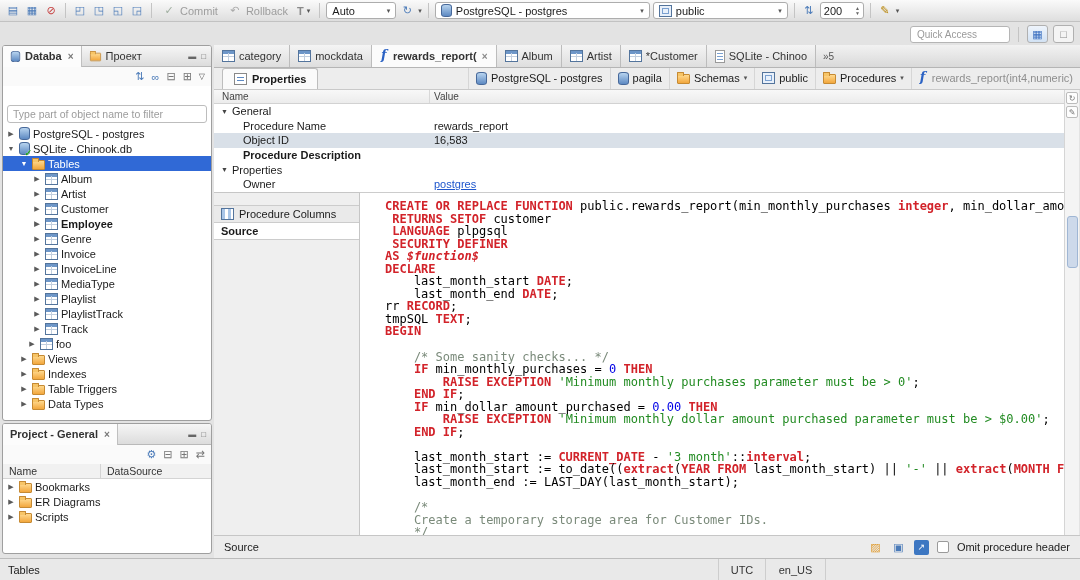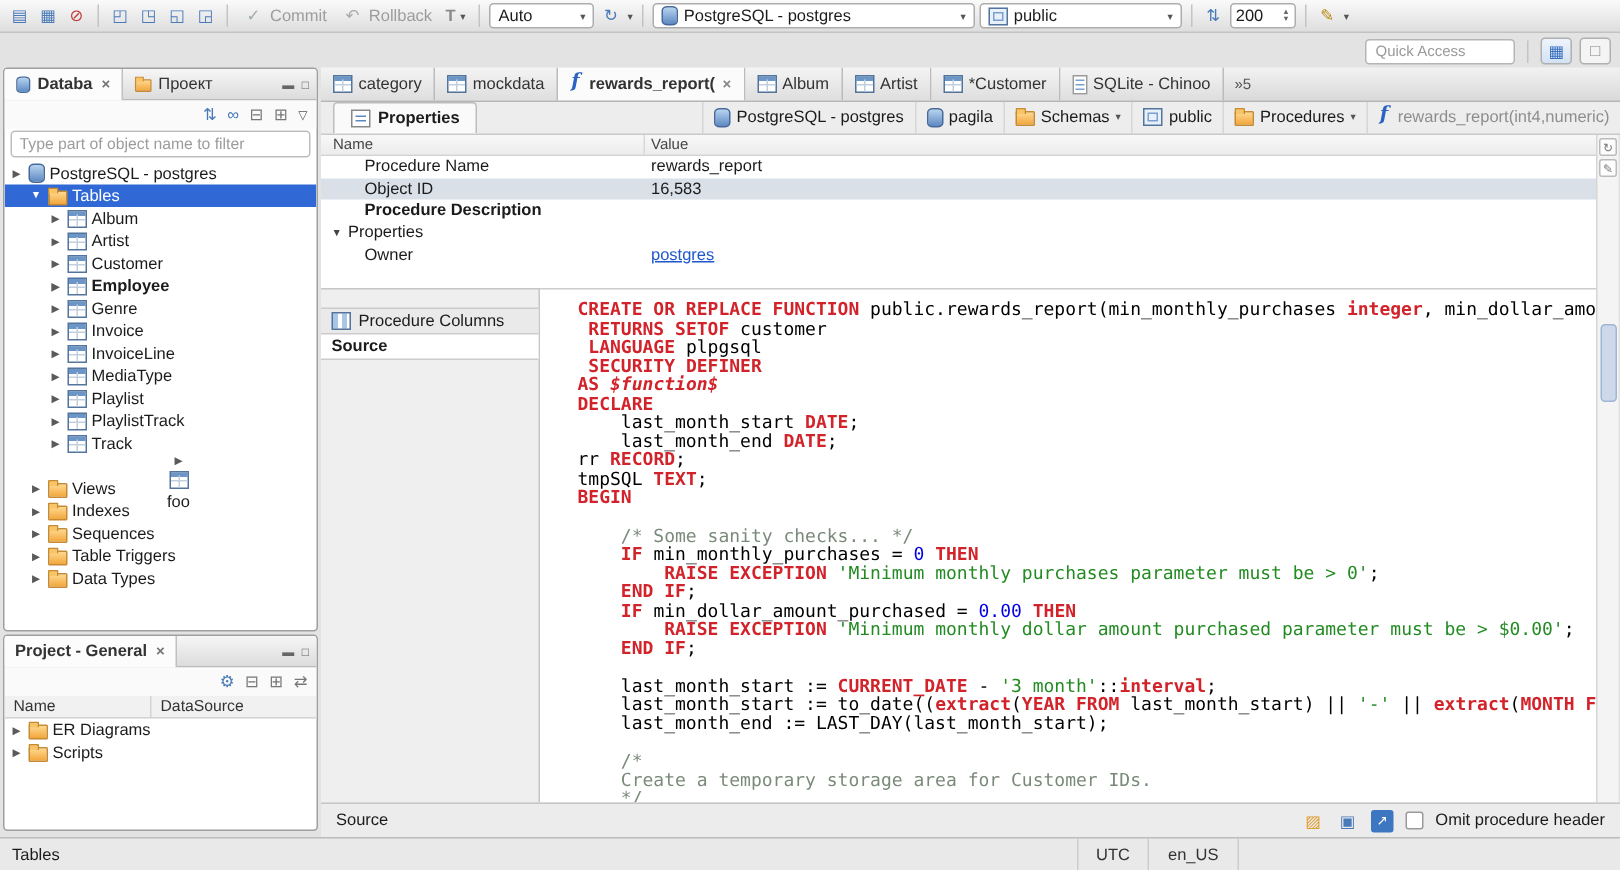--- a/index.html
+++ b/index.html
@@ -26,21 +26,21 @@
 .ctabbar{height:21px;background:linear-gradient(#f6f6f6,#dcdcdc);border-bottom:1px solid #b9b9b9;display:flex;align-items:center;flex:none}
 .ctab{height:21px;display:flex;align-items:center;gap:4px;padding:0 7px;color:#333;white-space:nowrap}
 .ctab.sel{background:#fcfcfc;font-weight:bold;border-right:1px solid #c0c0c0}
 .ctab .x{color:#777;font-size:10px;margin-left:2px}
 .winbtns{margin-left:auto;display:flex;gap:5px;padding-right:5px;color:#666;font-size:8px}
 .mini-toolbar{height:19px;display:flex;align-items:center;justify-content:flex-end;gap:7px;padding:0 6px;flex:none;background:#fafafa}
 .mini-toolbar .g{font-size:11px;color:#4a7ab8}
 
 
 #nav-panel{left:2px;top:45px;width:210px;height:376px}
-.filterbox{margin:1px 4px 2px;height:18px;border:1px solid #bdbdbd;border-radius:3px;background:#fff;display:flex;align-items:center;padding:0 5px;color:#9c9c9c;font-size:10.5px;flex:none;white-space:nowrap;overflow:hidden}
+.filterbox{margin:19px 4px 2px;height:18px;border:1px solid #bdbdbd;border-radius:3px;background:#fff;display:flex;align-items:center;padding:0 5px;color:#9c9c9c;font-size:10.5px;flex:none;white-space:nowrap;overflow:hidden}
 .tree{flex:1;overflow:hidden;padding-top:1px}
 .trow{height:15px;display:flex;align-items:center;gap:3px;white-space:nowrap}
 .trow .arrow{width:10px;font-size:7px;color:#5a5a5a;text-align:center;flex:none}
 .trow.sel{background:#3069d6;color:#fff}
 .trow.sel .arrow{color:#fff}
 
 
 .ico{width:13px;height:12px;position:relative;flex:none;display:inline-block}
 .ico-table{border:1px solid #53749c;background:linear-gradient(#6d96c8 0 3px,#fff 3px)}
 .ico-table::before{content:"";position:absolute;left:0;right:0;top:5px;height:1px;background:#c2cfdf}
@@ -216,20 +216,25 @@
     <span class="g" style="color:#777">⊞</span>
     <span class="g" style="color:#555;font-size:8px">▽</span>
   </div>
   <div class="filterbox">Type part of object name to filter</div>
   <div class="tree">
       <div class="trow" style="padding-left: 3px;">
         <span class="arrow">▶</span>
         <span class="ico ico-db"></span>
         <span>PostgreSQL - postgres</span>
       </div>
+      <div class="trow" style="padding-left: 3px;">
+        <span class="arrow">▼</span>
+        <span class="ico ico-db ico-sqlite"></span>
+        <span>SQLite - Chinook.db</span>
+      </div>
       <div class="trow sel" style="padding-left: 16px;">
         <span class="arrow">▼</span>
         <span class="ico ico-folder"></span>
         <span>Tables</span>
       </div>
       <div class="trow" style="padding-left: 29px;">
         <span class="arrow">▶</span>
         <span class="ico ico-table"></span>
         <span>Album</span>
       </div>
@@ -276,39 +281,34 @@
       <div class="trow" style="padding-left: 29px;">
         <span class="arrow">▶</span>
         <span class="ico ico-table"></span>
         <span>PlaylistTrack</span>
       </div>
       <div class="trow" style="padding-left: 29px;">
         <span class="arrow">▶</span>
         <span class="ico ico-table"></span>
         <span>Track</span>
       </div>
-      <div class="trow" style="padding-left: 24px; flex-direction: column;">
+      <div class="trow" style="padding-left: 24px;">
         <span class="arrow">▶</span>
         <span class="ico ico-table"></span>
         <span>foo</span>
       </div>
       <div class="trow" style="padding-left: 16px;">
         <span class="arrow">▶</span>
         <span class="ico ico-folder"></span>
         <span>Views</span>
       </div>
       <div class="trow" style="padding-left: 16px;">
         <span class="arrow">▶</span>
         <span class="ico ico-folder"></span>
         <span>Indexes</span>
-      </div>
-      <div class="trow" style="padding-left: 16px;">
-        <span class="arrow">▶</span>
-        <span class="ico ico-folder"></span>
-        <span>Sequences</span>
       </div>
       <div class="trow" style="padding-left: 16px;">
         <span class="arrow">▶</span>
         <span class="ico ico-folder"></span>
         <span>Table Triggers</span>
       </div>
       <div class="trow" style="padding-left: 16px;">
         <span class="arrow">▶</span>
         <span class="ico ico-folder"></span>
         <span>Data Types</span>
@@ -334,20 +334,25 @@
     <span class="g" style="color:#777">⇄</span>
   </div>
   <div class="proj-head">
     <div class="c1">Name</div>
     <div class="c2">DataSource</div>
   </div>
   <div>
       <div class="prow">
         <span class="arrow">▶</span>
         <span class="ico ico-folder"></span>
+        <span>Bookmarks</span>
+      </div>
+      <div class="prow">
+        <span class="arrow">▶</span>
+        <span class="ico ico-folder"></span>
         <span>ER Diagrams</span>
       </div>
       <div class="prow">
         <span class="arrow">▶</span>
         <span class="ico ico-folder"></span>
         <span>Scripts</span>
       </div>
     </div>
 </div>
 
@@ -418,20 +423,27 @@
       </div>
     </div>
 </div>
 
 <div id="pgrid">
   <div class="ghead">
     <div class="h1">Name</div>
     <div class="h2">Value</div>
   </div>
   <div id="grid-rows">
+      <div class="grow group">
+        <div class="n">
+          <span class="tri">▼</span>
+          <span>General</span>
+        </div>
+        <div class="v"></div>
+      </div>
       <div class="grow child">
         <div class="n">
           <span>Procedure Name</span>
         </div>
         <div class="v">rewards_report</div>
       </div>
       <div class="grow sel child">
         <div class="n">
           <span>Object ID</span>
         </div>

